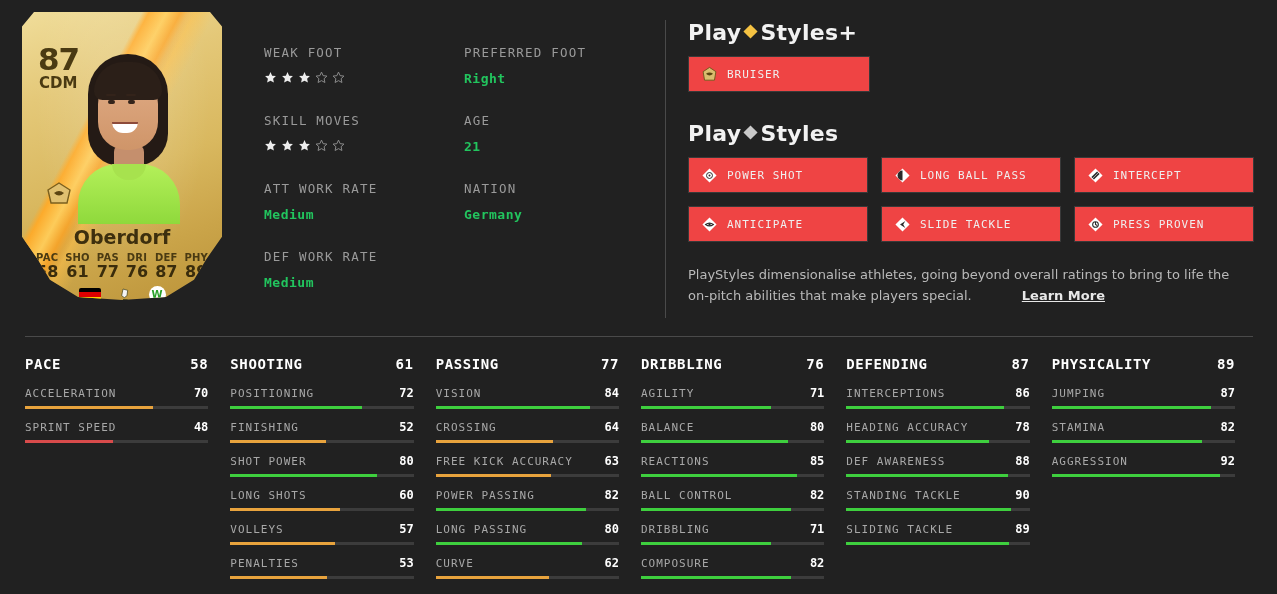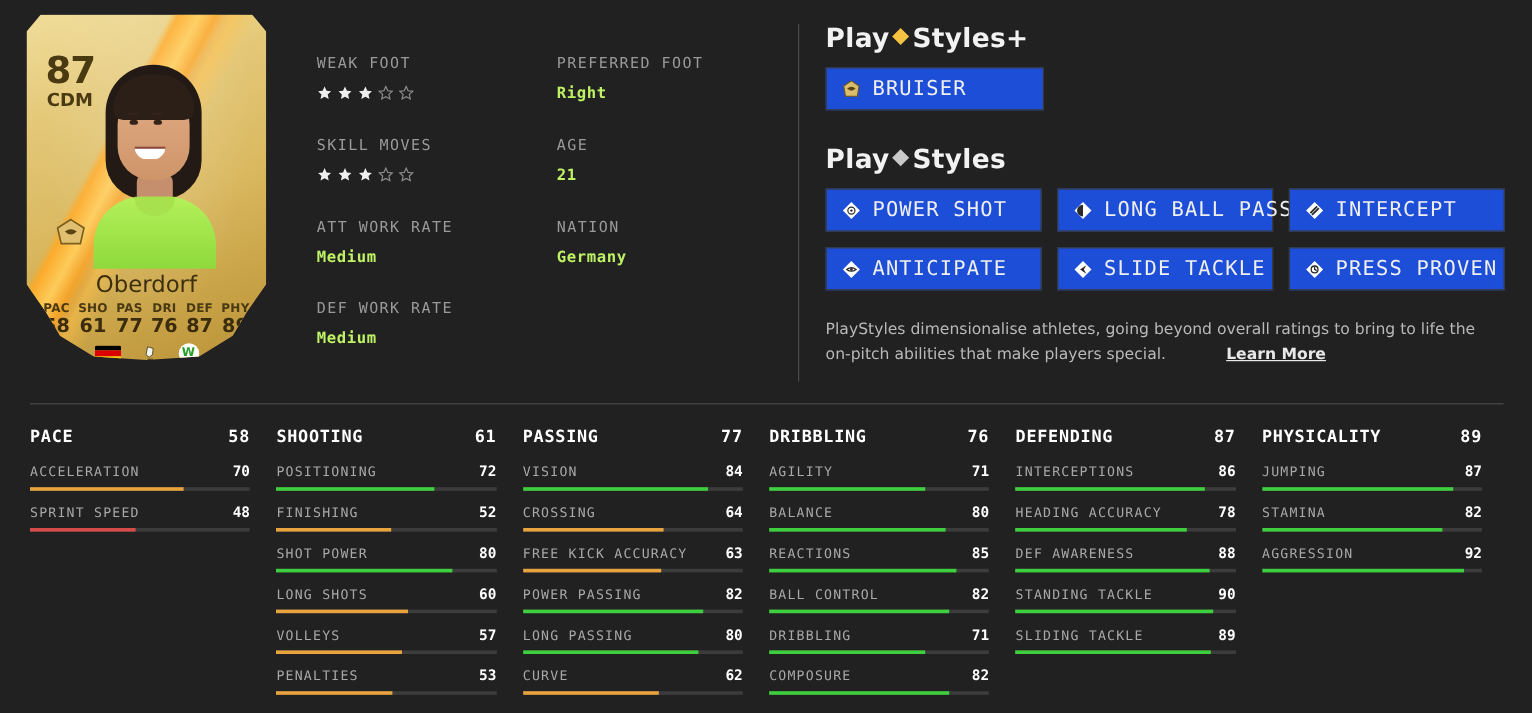--- a/index.html
+++ b/index.html
@@ -70,21 +70,21 @@
   .p-eye.l { left:34px; } .p-eye.r { left:54px; }
   .p-brow { position:absolute; top:46px; width:10px; height:2px; background:#33231a; border-radius:2px; }
   .p-brow.l { left:32px; } .p-brow.r { left:52px; }
   .p-mouth { position:absolute; left:38px; top:74px; width:26px; height:11px; background:#ffffff; border-radius:0 0 13px 13px; border-top:2px solid #8d4a3a; }
   .card-badge {
     position: absolute; left: 25px; top: 170px; width: 24px; height: 24px; z-index: 6;
   }
   .card-name {
     position: absolute; left: 0; right: 0; top: 214px; text-align: center;
     font-family: "DejaVu Sans", "Liberation Sans", sans-serif;
-    font-weight: normal; font-size: 19px; color: #3d2f0e; z-index: 5;
+    font-weight: bold; font-size: 19px; color: #3d2f0e; z-index: 5;
   }
   .card-stats {
     position: absolute; left: 8px; right: 8px; top: 240px; z-index: 5;
     display: flex; justify-content: space-between; padding: 0 6px;
   }
   .cs { text-align: center; font-family: "DejaVu Sans", "Liberation Sans", sans-serif; }
   .cs .k { font-size: 10px; font-weight: bold; color: #4a3a12; line-height: 1.1; letter-spacing: .2px; }
   .cs .v { font-size: 16px; font-weight: bold; color: #3a2c0c; line-height: 1.1; }
   .card-logos {
     position: absolute; left: 0; right: 0; top: 274px; z-index: 5;
@@ -96,43 +96,43 @@
   .logo-club { width: 17px; height: 17px; border-radius: 50%; background: #ffffff; display:flex;align-items:center;justify-content:center; }
   .logo-club span { font-family:"DejaVu Sans","Liberation Sans",sans-serif; font-weight:bold; font-size:10px; color:#2aa02a; line-height:1; }
 
   
   .attrs { position: absolute; left: 264px; top: 46px; width: 380px; }
   .attr-grid { display: grid; grid-template-columns: 200px 180px; row-gap: 28px; }
   .attr-label {
     font-size: 12.5px; color: #9a9a9a; letter-spacing: 1.2px; line-height: 1.1;
   }
   .attr-value {
-    font-size: 13px; color: #bef264; font-weight: bold; letter-spacing: .5px;
+    font-size: 13px; color: #22c55e; font-weight: bold; letter-spacing: .5px;
     margin-top: 12px; line-height: 1.1;
   }
   .stars { margin-top: 9px; display: flex; gap: 4px; }
   .star { width: 13px; height: 13px; display: block; }
 
   
   .vdiv { position: absolute; left: 665px; top: 20px; width: 1px; height: 298px; background: #4a4a4a; }
 
   
   .ps { position: absolute; left: 688px; top: 20px; width: 570px; }
   .ps-h {
     display: flex; align-items: center;
     font-family: "DejaVu Sans", "Liberation Sans", sans-serif;
     font-weight: bold; font-size: 22px; color: #f2f2f2; letter-spacing: .3px;
   }
   .ps-h .dia { margin: 0 1px; }
   .ps-h2 { margin-top: 29px; }
   .chips { display: grid; grid-template-columns: repeat(3, 180px); gap: 13px; margin-top: 11px; }
   .chip {
-    height: 36px; border: 1px solid #393939; background: #1d4ed8;
+    height: 36px; border: 1px solid #393939; background: #ef4444;
     display: flex; align-items: center; gap: 9px; padding: 14px 12px;
-    font-size: 17px; color: #efefef; letter-spacing: 1px; white-space: nowrap;
+    font-size: 11px; color: #efefef; letter-spacing: 1px; white-space: nowrap;
   }
   .chip.plus { width: 182px; }
   .chip-icon { width: 17px; height: 17px; flex: none; }
   .ps-desc {
     margin-top: 22px; width: 565px;
     font-family: "DejaVu Sans", "Liberation Sans", sans-serif;
     font-size: 13px; line-height: 21px; color: #b9b9b9;
   }
   .ps-desc a { color: #e8e8e8; text-decoration: underline; font-weight: bold; margin-left: 46px; }
 

